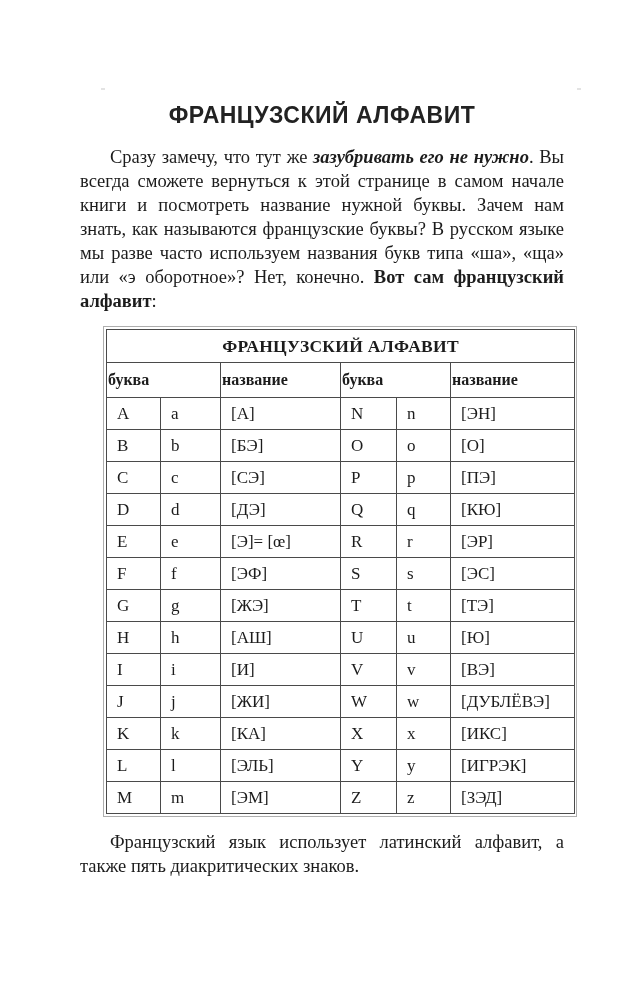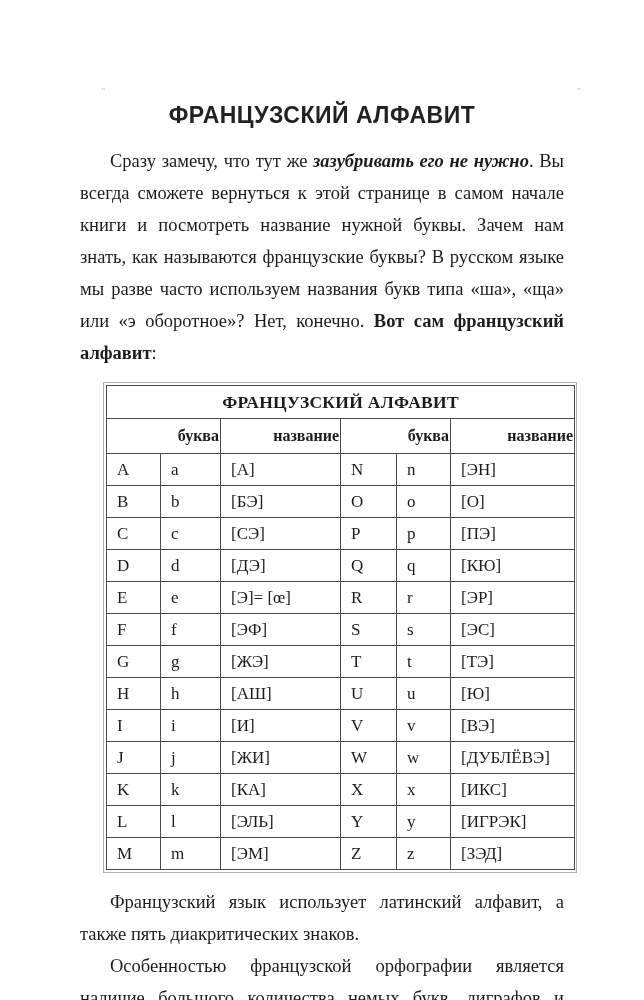--- a/index.html
+++ b/index.html
@@ -21,21 +21,21 @@
   .page-title {
     margin: 0; padding-top: 102px;
     text-align: center;
     font-family: "Liberation Sans", sans-serif;
     font-weight: 700; font-size: 23px; line-height: 26px;
     letter-spacing: .5px; color: #222;
   }
 
   .para {
     margin: 0 80px; text-align: justify;
-    font-size: 18.5px; line-height: 32px;
+    font-size: 18.5px; line-height: 24px;
     color: #1c1c1c;
   }
   .intro { margin-top: 17px; }
   .para p { margin: 0; text-indent: 30px; }
   .bi { font-weight: 700; font-style: italic; }
   .b  { font-weight: 700; }
 
   .table-frame {
     margin: 13px 0 0 103px;
     width: 468px;
@@ -47,21 +47,21 @@
     border-collapse: collapse; table-layout: fixed;
     width: 100%;
     font-family: "Liberation Serif", serif;
     font-size: 17px; color: #1c1c1c;
   }
   table.alphabet th, table.alphabet td { border: 1px solid #4a4a4a; }
   th.t-title {
     height: 30px; font-size: 17.5px; font-weight: 700;
     text-align: center; letter-spacing: .3px;
   }
-  th.t-head { height: 32px; font-size: 16px; font-weight: 700; text-align: right; }
+  th.t-head { height: 32px; font-size: 16px; font-weight: 700; text-align: left; }
   table.alphabet td {
     height: 31px; padding: 0 4px 0 10px;
     text-align: left; vertical-align: middle;
     overflow: hidden; white-space: nowrap;
   }
 
   .outro { margin-top: 13px; }
   .outro p + p { margin-top: 0; }
 </style>
 </head>
@@ -201,14 +201,13 @@
           <td>Z</td>
           <td>z</td>
           <td>[ЗЭД]</td>
         </tr>
       </tbody>
   </table>
 </div>
 
 <div class="para outro">
   <p>Французский язык использует латинский алфавит, а также пять диакритических знаков.</p>
-  <p>Особенностью французской орфографии является наличие большого количества немых букв, диграфов и триграфов. Это объясняется консерватизмом орфографии, закре-</p>
 </div>
 
 </body></html>

